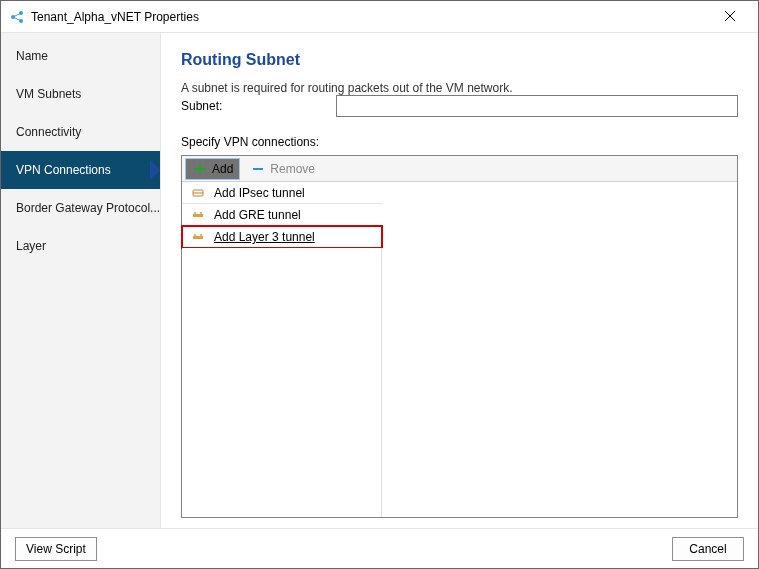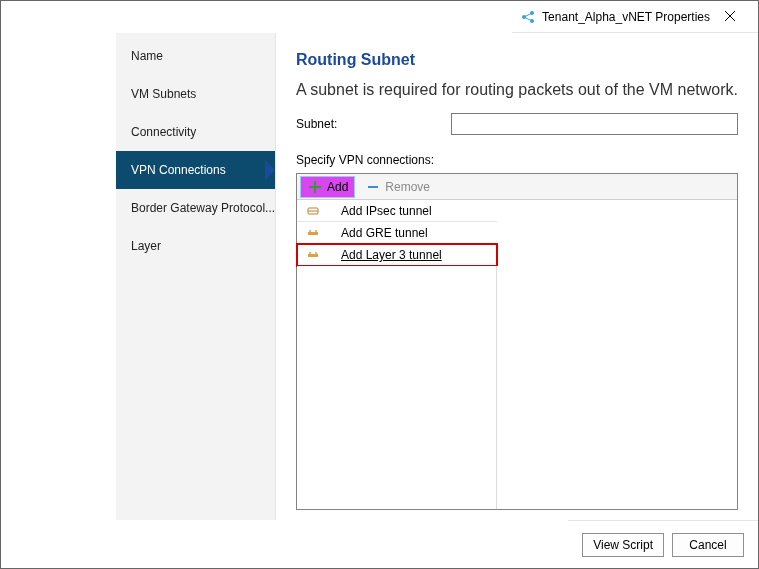--- a/index.html
+++ b/index.html
@@ -1,46 +1,46 @@
 <!DOCTYPE html>
 <html><head>
 <meta charset="utf-8">
 <style>
   * { box-sizing: border-box; }
   html, body { margin: 0; padding: 0; font-family: "Segoe UI", Arial, sans-serif; font-size: 12px; color: #000; background: #fff; }
-  .window { width: 759px; height: 569px; border: 1px solid #666; background: #fff; display: flex; flex-direction: column; align-items: flex-end; }
+  .window { width: 759px; height: 569px; border: 1px solid #666; background: #fff; display: flex; flex-direction: column; }
   .titlebar { height: 32px; display: flex; align-items: center; padding: 0 8px; border-bottom: 1px solid #e5e5e5; }
   .titlebar .title-icon { width: 16px; height: 16px; margin-right: 6px; display: inline-flex; align-items: center; justify-content: center; }
   .titlebar .title-text { flex: 1; font-size: 12px; }
   .titlebar .close { width: 40px; text-align: center; font-size: 15px; color: #000; cursor: pointer; }
   .body { flex: 1; display: flex; min-height: 0; }
   .sidebar { width: 160px; background: #f3f3f3; border-right: 1px solid #e5e5e5; padding-top: 4px; }
   .sidebar-item { height: 38px; display: flex; align-items: center; padding: 0 15px; font-size: 12px; color: #222; cursor: pointer; white-space: nowrap; overflow: hidden; text-overflow: ellipsis; }
   .sidebar-item.selected { background: #0c4a6e; color: #fff; position: relative; }
   .sidebar-item.selected::after { content: ""; position: absolute; right: -10px; top: 50%; margin-top: -10px; border: 10px solid transparent; border-left-color: #1b4a9c; }
   .content { flex: 1; padding: 18px 20px 10px 20px; display: flex; flex-direction: column; min-width: 0; }
   .content h2 { margin: 0 0 12px 0; font-size: 16px; font-weight: 700; color: #1b4a9c; }
-  .desc { font-size: 16px; color: #333; margin-bottom: 14px; }
+  .desc { font-size: 12px; color: #333; }
   .row { display: flex; align-items: center; margin-bottom: 18px; }
   .row label { width: 155px; font-size: 12px; }
   .row input[type="text"] { flex: 1; height: 22px; border: 1px solid #7a7a7a; padding: 0 4px; font-size: 12px; font-family: inherit; }
   .speclabel { font-size: 12px; margin-bottom: 6px; }
   .listbox { flex: 1; border: 1px solid #828282; display: flex; flex-direction: column; min-height: 0; }
   .toolbar { height: 26px; background: #f5f5f5; border-bottom: 1px solid #cfcfcf; display: flex; align-items: center; padding: 0 3px; gap: 4px; }
   .tb-btn { height: 22px; display: inline-flex; align-items: center; padding: 0 6px; font-size: 12px; gap: 4px; cursor: pointer; }
-  .tb-btn.add { background: #d946ef; border: 1px solid #9ec7f7; }
+  .tb-btn.add { background: #737373; border: 1px solid #9ec7f7; }
   .tb-btn.remove { color: #8a8a8a; }
   .dropdown { width: 200px; background: #fff; border: 0; }
-  .dd-item { height: 22px; display: flex; align-items: center; padding: 0 8px; gap: 20px; font-size: 12px; border-bottom: 1px solid #e5e5e5; cursor: pointer; }
+  .dd-item { height: 22px; display: flex; align-items: center; padding: 0 8px; gap: 8px; font-size: 12px; border-bottom: 1px solid #e5e5e5; cursor: pointer; }
   .dd-item:last-child { border-bottom: 0; text-decoration: underline; }
   .dd-item.highlighted { outline: 2px solid #d40000; outline-offset: -1px; border-bottom: 0; }
   .dd-icon { width: 16px; height: 16px; display: inline-flex; align-items: center; justify-content: center; }
   .list-area { flex: 1; background: #fff; display: flex; }
   .list-left { width: 200px; border-right: 1px solid #ddd; }
-  .footer { height: 48px; border-top: 1px solid #e5e5e5; display: flex; align-items: center; padding: 0 14px; background: #fff; }
+  .footer { height: 40px; border-top: 1px solid #e5e5e5; display: flex; align-items: center; padding: 0 14px; background: #fff; }
   .footer .spacer { flex: 1; }
   .btn { min-width: 72px; height: 24px; border: 1px solid #8f8f8f; background: #fdfdfd; font-size: 12px; font-family: inherit; cursor: pointer; margin-left: 8px; padding: 0 10px; }
   .btn:first-child { margin-left: 0; }
 </style>
 </head>
 <body>
 
 <div class="window">
 
   <div class="titlebar">

